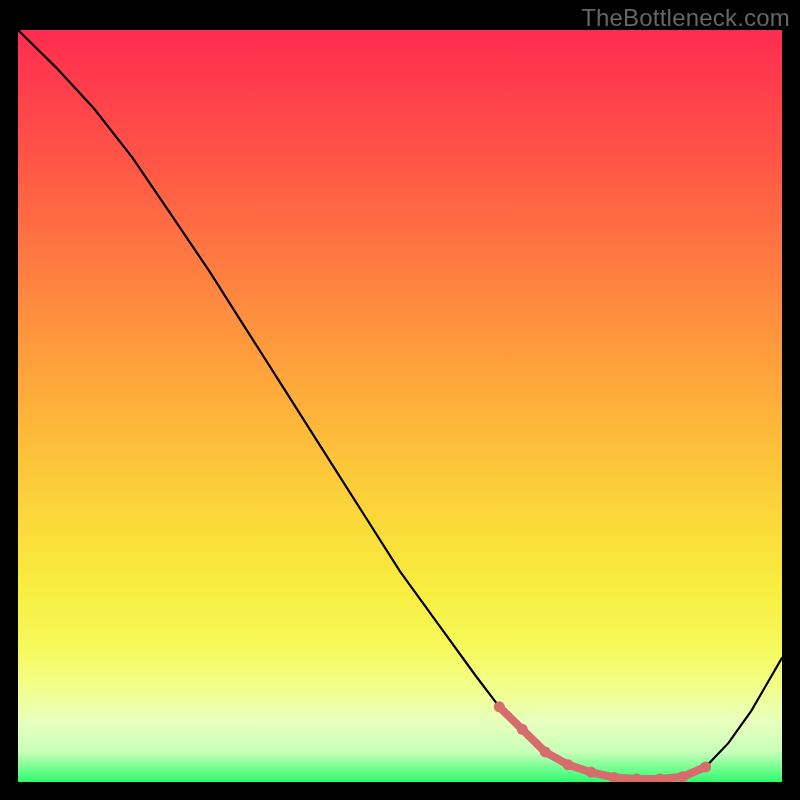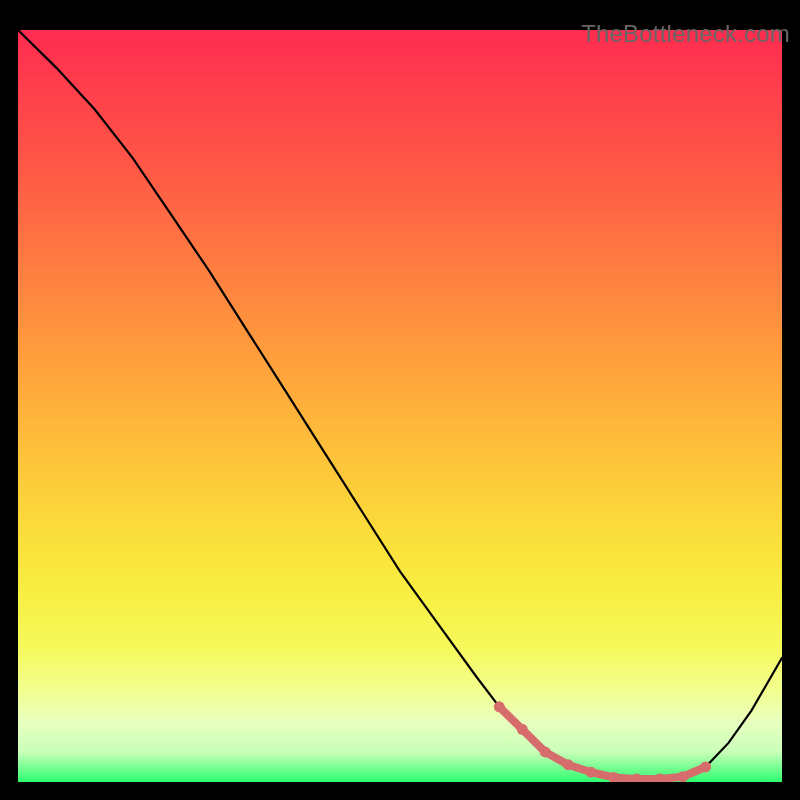--- a/index.html
+++ b/index.html
@@ -18,21 +18,20 @@
   }
   .watermark {
     position: absolute;
     top: 4px;
     right: 10px;
     color: #666;
     font-size: 24px;
     font-weight: 400;
     letter-spacing: 0.2px;
     z-index: 30;
-    margin-top: 16px;
   }
   .plot-outer {
     position: absolute;
     left: 18px;
     top: 30px;
     width: 764px;
     height: 752px;
     background: #000;
   }
   .plot {

